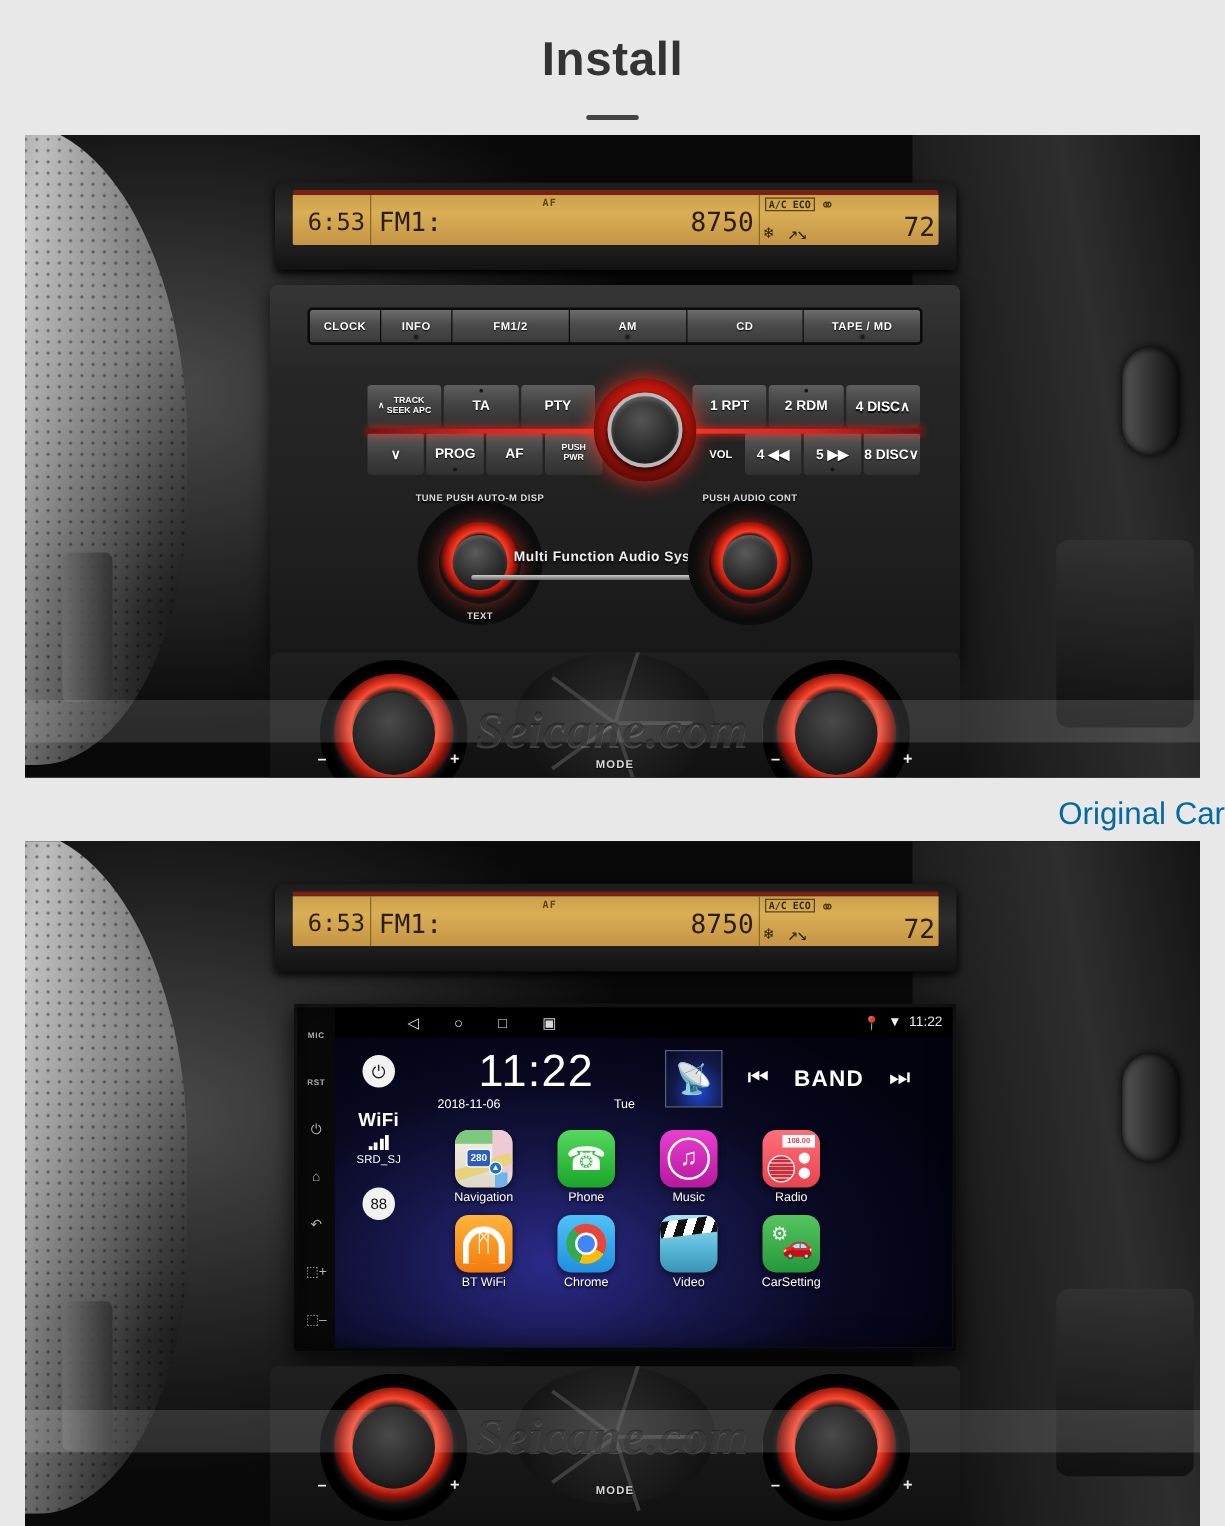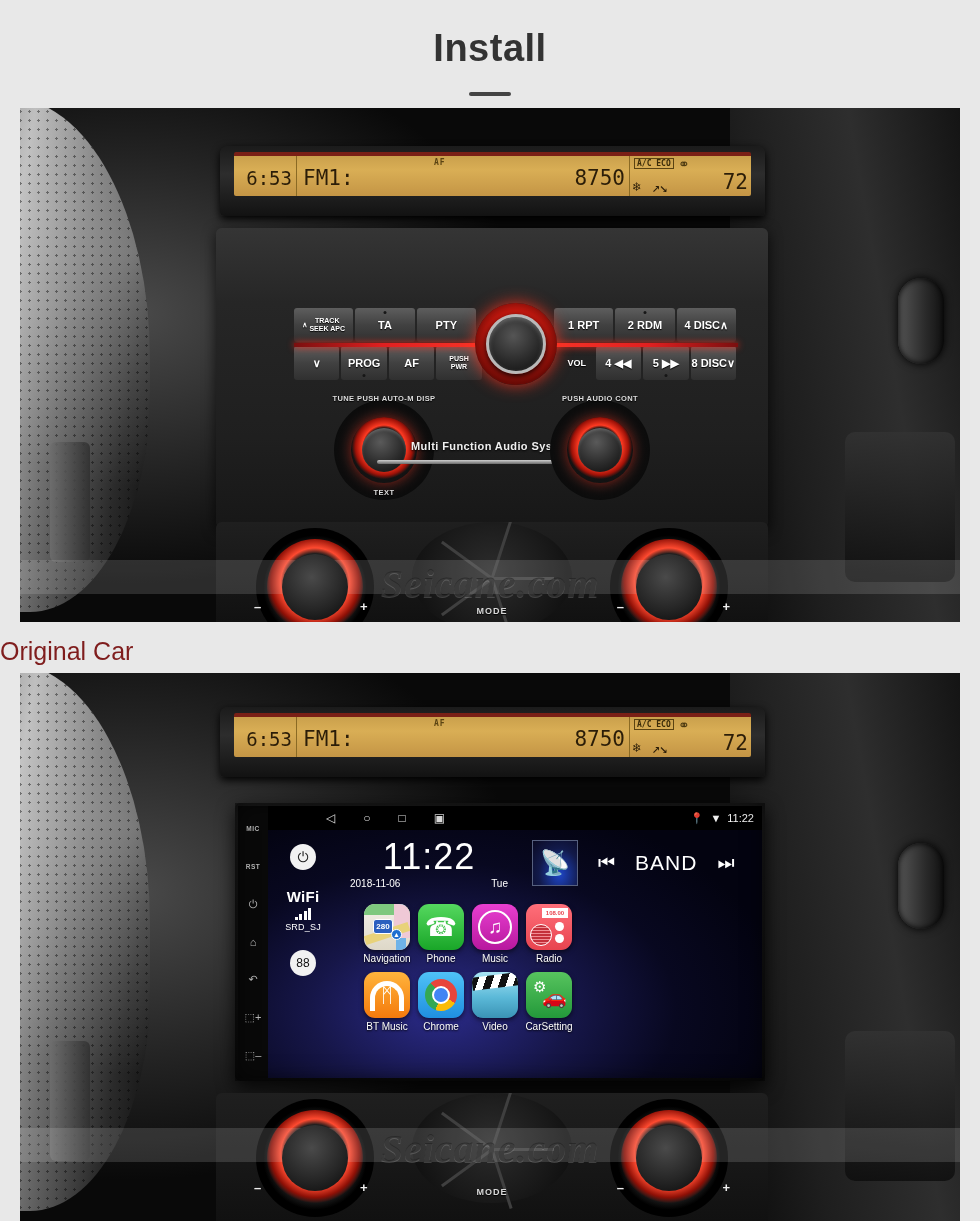--- a/index.html
+++ b/index.html
@@ -19,23 +19,23 @@
     color:#333;
     letter-spacing:.5px;
     padding-top:27px;
   }
   .title-rule {
     width:42px; height:4px; background:#444;
     margin:22px auto 0;
     border-radius:2px;
   }
   .caption {
-    text-align:left;
+    text-align:right;
     font-size:25px;
-    color:#7f1d1d;
+    color:#0369a1;
     line-height:50px;
     height:50px;
   }
 
   
   .photo {
     position:absolute;
     left:20px; width:940px;
     overflow:hidden;
     background:#111;
@@ -116,21 +116,21 @@
   }
   .lcd .seg { position:relative; height:100%; }
   .lcd-time  { width:62px; text-align:right; font-size:19px; line-height:44px; padding-right:4px; }
   .lcd-band  { width:70px; font-size:21px; line-height:44px; border-left:1px solid #8a6a24; padding-left:6px; }
   .lcd-freq  { flex:1; text-align:right; font-size:21px; line-height:44px; padding-right:4px; }
   .lcd-af {
     position:absolute; left:200px; top:2px;
     font-size:8px; letter-spacing:1px; color:#5a4312; font-weight:bold;
   }
   .lcd-climate {
-    width:122px; border-left:1px solid #8a6a24; position:relative;
+    width:144px; border-left:1px solid #8a6a24; position:relative;
   }
   .lcd-ac {
     position:absolute; left:4px; top:2px;
     font-size:8px; font-weight:bold; color:#3a2b08;
     border:1px solid #5a4312; padding:0 2px;
   }
   .lcd-car {
     position:absolute; left:48px; top:0px;
     font-size:14px; color:#4a3810;
   }
@@ -400,24 +400,24 @@
   .clock-sub { display:flex; justify-content:space-between; font-size:10px; padding:2px 6px 0; }
   .media-block { display:flex; align-items:center; gap:20px; margin-left:18px; }
   .radio-thumb {
     width:46px; height:46px;
     background:radial-gradient(ellipse at 60% 75%, #1e46c8 0%, #121a4a 55%, #0a0a22 100%);
     border:1px solid #56607f;
     display:flex; align-items:center; justify-content:center;
     color:#c9cfe4; font-size:24px;
   }
   .media-btn { color:#fff; font-size:19px; }
-  .band-btn { color:#fff; font-size:21px; font-weight:normal; letter-spacing:1px; }
+  .band-btn { color:#fff; font-size:18px; font-weight:bold; letter-spacing:1px; }
 
   .appgrid { padding-left:22px; }
-  .approw { display:flex; margin-top:8px; }
+  .approw { display:flex; gap:28px; margin-top:8px; }
   .app { width:54px; text-align:center; }
   .app .tile {
     width:46px; height:46px; margin:0 auto;
     border-radius:11px;
     display:flex; align-items:center; justify-content:center;
     box-shadow:0 2px 5px rgba(0,0,0,.6);
     position:relative; overflow:hidden;
   }
   .app .lbl { color:#fff; font-size:10px; margin-top:3px; text-shadow:0 1px 2px #000; }
 
@@ -522,20 +522,43 @@
         <div class="lcd-car">⚭</div>
         <div class="lcd-fan">❄</div>
         <div class="lcd-arrows">↗↘</div>
         <div class="lcd-temp">72</div>
       </div>
     </div>
   </div>
 
   <div class="radio-body" style="top:120px; height:300px;">
 
+    <div class="src-strip">
+      <div class="src-btn w-sm">
+        <span>CLOCK</span>
+      </div>
+      <div class="src-btn w-sm">
+        <span>INFO</span>
+        <i class="led"></i>
+      </div>
+      <div class="src-btn">
+        <span>FM1/2</span>
+      </div>
+      <div class="src-btn">
+        <span>AM</span>
+        <i class="led"></i>
+      </div>
+      <div class="src-btn">
+        <span>CD</span>
+      </div>
+      <div class="src-btn">
+        <span>TAPE / MD</span>
+        <i class="led"></i>
+      </div>
+    </div>
 
     <div class="preset-block">
       <div class="red-line"></div>
 
       <div class="preset-row">
         <div class="pbtn small">
           <span>∧</span>&nbsp;<span>
             <span style="display:block">TRACK</span>
             <span style="display:block">SEEK APC</span>
           </span>
@@ -759,21 +782,21 @@
                 <div class="lbl">Radio</div>
               </div>
             </div>
 
             <div class="approw">
               <div class="app">
                 <div class="tile t-bt">
                   <span class="hp"></span>
                     <span class="bt">ᛗ</span>
                 </div>
-                <div class="lbl">BT Music</div>
+                <div class="lbl">BT WiFi</div>
               </div>
               <div class="app">
                 <div class="tile t-chrome">
                     <span class="cr"></span>
                   </div>
                 <div class="lbl">Chrome</div>
               </div>
               <div class="app">
                 <div class="tile t-video">
                     <span class="clap"></span>

